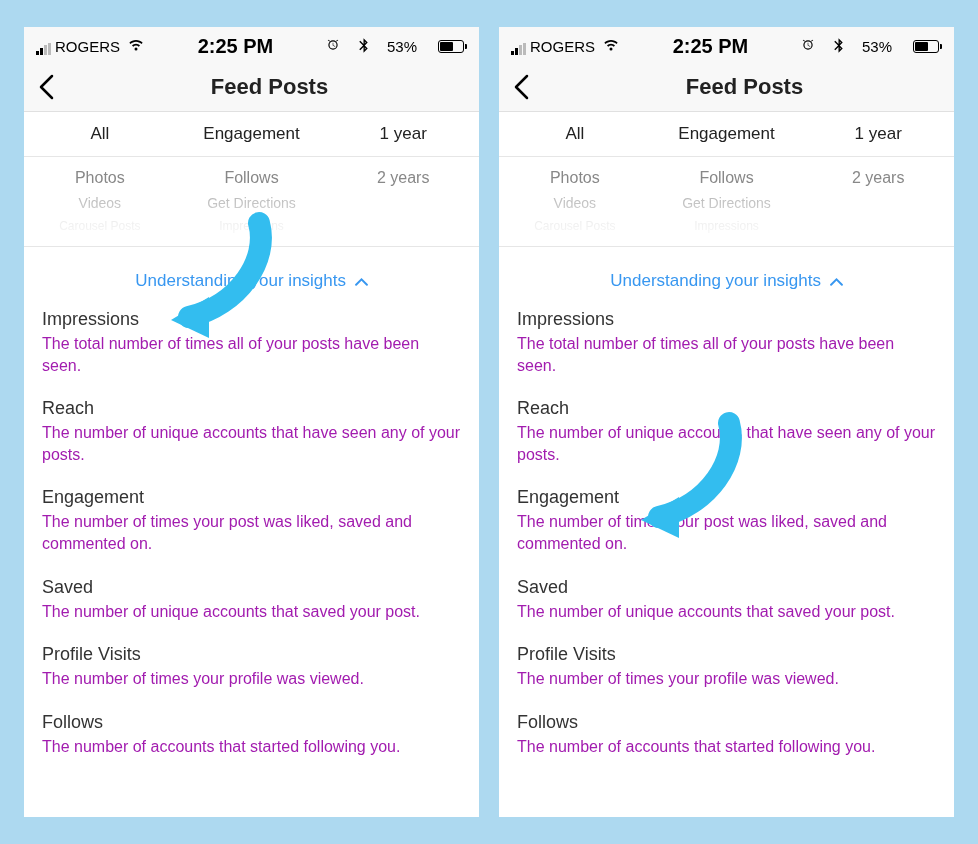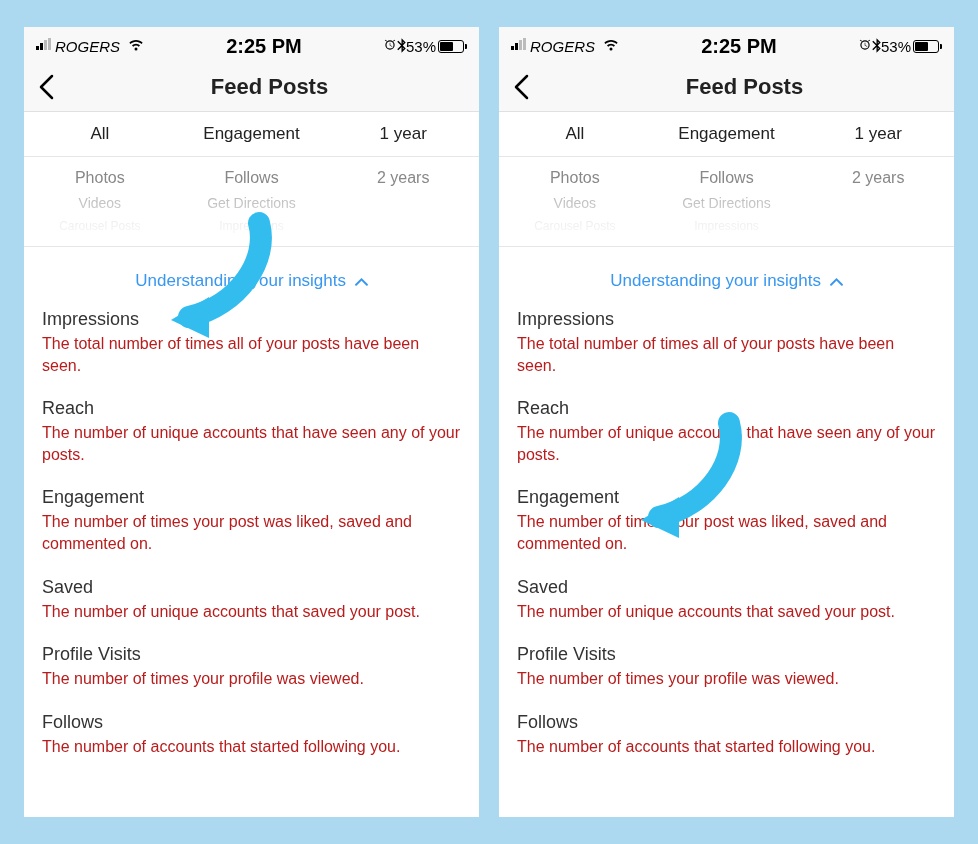--- a/index.html
+++ b/index.html
@@ -23,36 +23,36 @@
     
     .status-bar {
       display: flex;
       align-items: center;
       justify-content: space-between;
       padding: 8px 12px 4px 12px;
       font-size: 15px;
       font-weight: 500;
       background: #f8f8f8;
     }
-    .status-left { display: flex; align-items: flex-start; gap: 4px; font-style: italic; }
+    .status-left { display: flex; align-items: flex-end; gap: 4px; }
     .signal-bars {
       display: flex;
       align-items: flex-end;
       gap: 1px;
       height: 12px;
     }
     .bar {
       width: 3px;
       background: #000;
       border-radius: 0;
     }
     .bar.inactive { background: #bbb; }
     .wifi-icon { margin-left: 3px; }
     .status-center { font-weight: 600; font-size: 20px; }
-    .status-right { display: flex; align-items: center; gap: 0; font-size: 15px; }
+    .status-right { display: flex; align-items: center; gap: 19px; font-size: 15px; }
     .battery {
       display: inline-flex;
       align-items: center;
     }
     .battery-body {
       width: 26px;
       height: 13px;
       border: 1.5px solid #000;
       border-radius: 3px;
       position: relative;
@@ -163,21 +163,21 @@
       margin-bottom: 22px;
     }
     .def-title {
       font-size: 18px;
       color: #333;
       font-weight: 400;
       margin-bottom: 3px;
     }
     .def-desc {
       font-size: 16px;
-      color: #b91c1c;
+      color: #a21caf;
       line-height: 1.35;
     }
     
     .arrow-overlay {
       position: absolute;
       pointer-events: none;
     }
     .arrow-overlay svg { display: block; }
   </style>
 </head>

